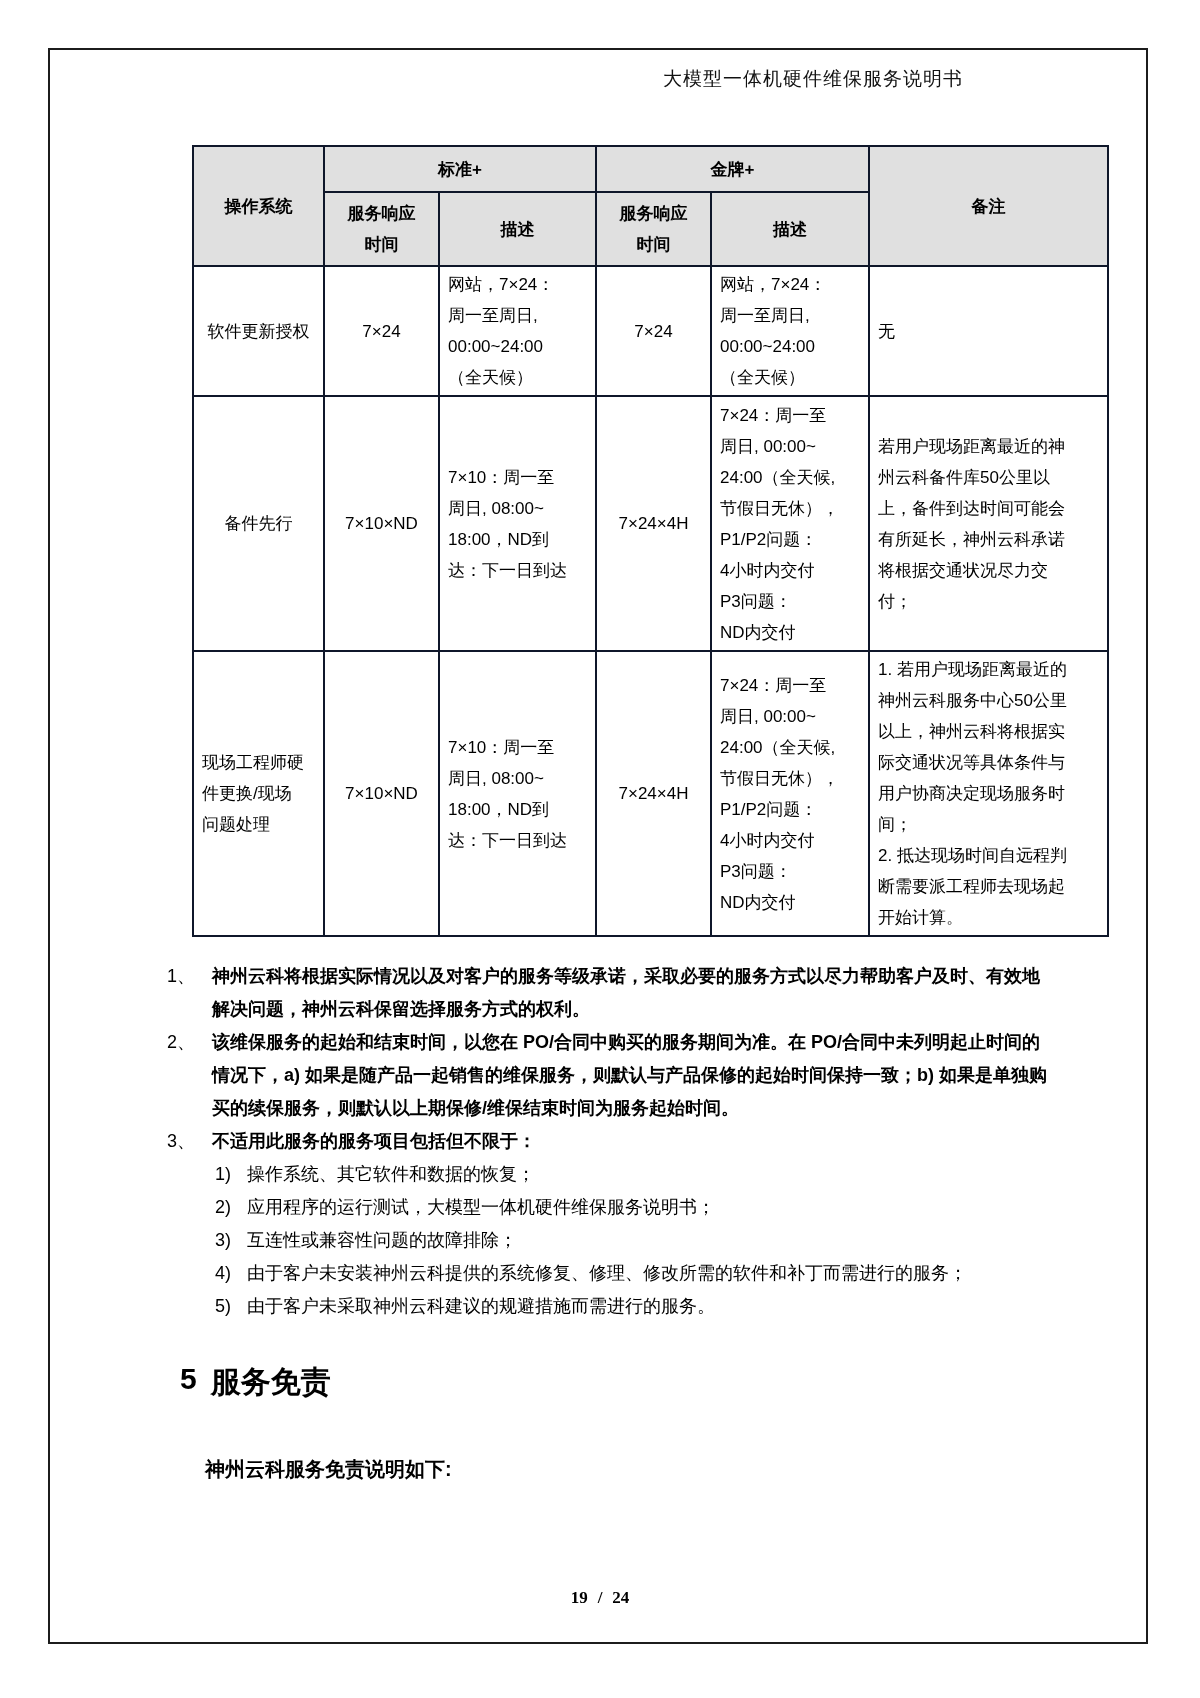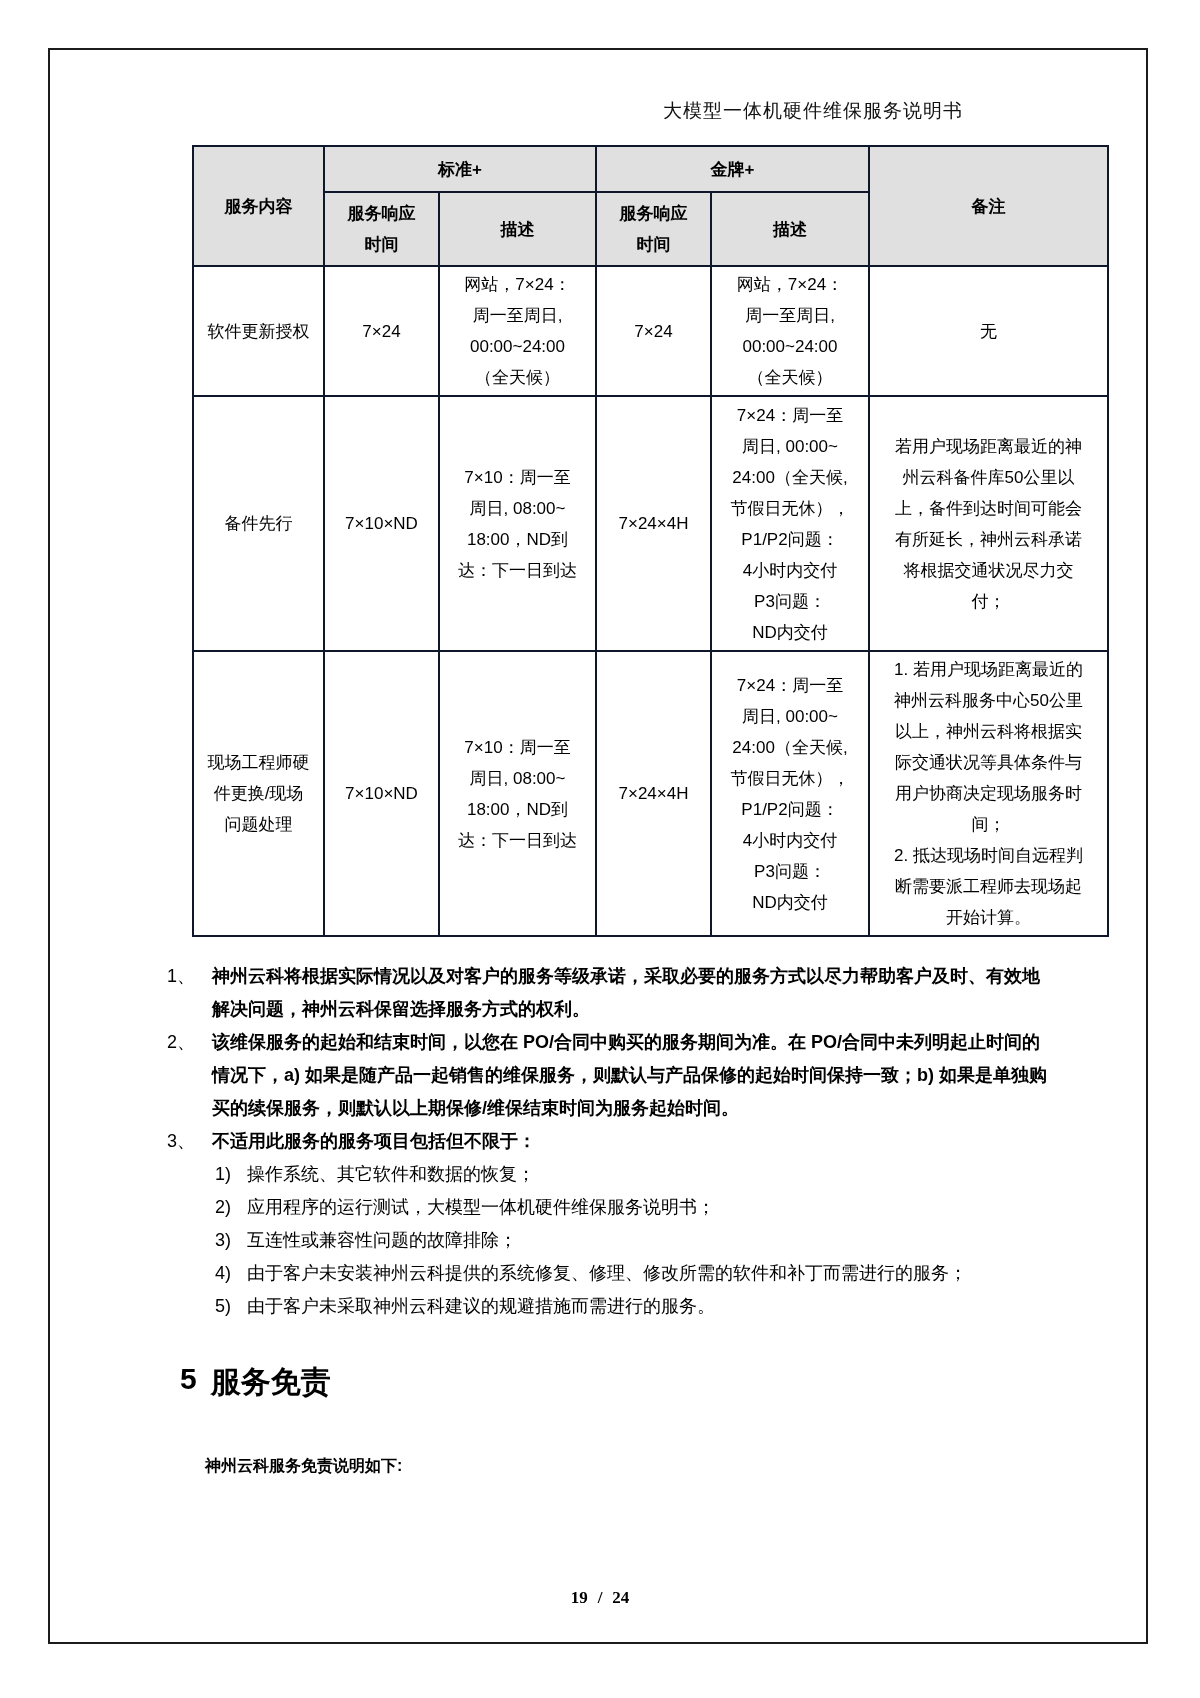--- a/index.html
+++ b/index.html
@@ -13,21 +13,21 @@
   }
   .frame {
     position: absolute;
     left: 48px; top: 48px;
     width: 1100px; height: 1596px;
     border: 2px solid #1c1c1c;
     box-sizing: border-box;
   }
   .doc-header {
     position: absolute;
-    top: 98px; right: 237px;
+    top: 66px; right: 237px;
     font-family: "Liberation Serif", "DejaVu Serif", serif;
     font-size: 19px;
     letter-spacing: 1px;
     color: #111;
   }
   table.svc {
     position: absolute;
     left: 192px; top: 145px;
     width: 915px;
     border-collapse: collapse;
@@ -45,21 +45,21 @@
   }
   td.hdr {
     background: #e0e0e0;
     font-weight: bold;
     text-align: center;
     font-size: 18px;
     line-height: 34px;
   }
   .pre { white-space: pre-line; }
   .center { text-align: center; margin-top: 44px; }
-  .left { text-align: center; }
+  .left { text-align: left; }
   tr.h1 { height: 46px; }
   tr.h2 { height: 74px; }
   tr.r1 { height: 125px; }
   tr.r2 { height: 255px; }
   tr.r3 { height: 283px; }
 
   .notes {
     position: absolute;
     left: 167px; top: 960px;
     width: 885px;
@@ -78,21 +78,21 @@
     position: absolute;
     left: 180px; top: 1362px;
     font-size: 30px;
     font-weight: bold;
     display: flex;
   }
   .section-heading .num { margin-right: 14px; font-weight: bold; }
   .section-subtitle {
     position: absolute;
     left: 205px; top: 1456px;
-    font-size: 16px;
+    font-size: 20px;
     font-weight: bold;
   }
   .footer {
     position: absolute;
     left: 0; top: 1588px;
     width: 1200px;
     text-align: center;
     font-family: "Liberation Serif", "DejaVu Serif", serif;
     font-weight: bold;
     font-size: 17px;
@@ -110,21 +110,21 @@
   <colgroup>
     <col style="width:131px">
       <col style="width:115px">
       <col style="width:157px">
     <col style="width:115px">
       <col style="width:158px">
       <col style="width:239px">
   </colgroup>
   <tbody>
       <tr class="h1">
-    <td class="hdr" rowspan="2">服务内容</td>
+    <td class="hdr" rowspan="2">操作系统</td>
     <td class="hdr" colspan="2">标准+</td>
     <td class="hdr" colspan="2">金牌+</td>
     <td class="hdr" rowspan="2">备注</td>
   </tr>
   <tr class="h2">
     <td class="hdr pre">服务响应
 时间</td>
     <td class="hdr">描述</td>
     <td class="hdr pre">服务响应
 时间</td>

